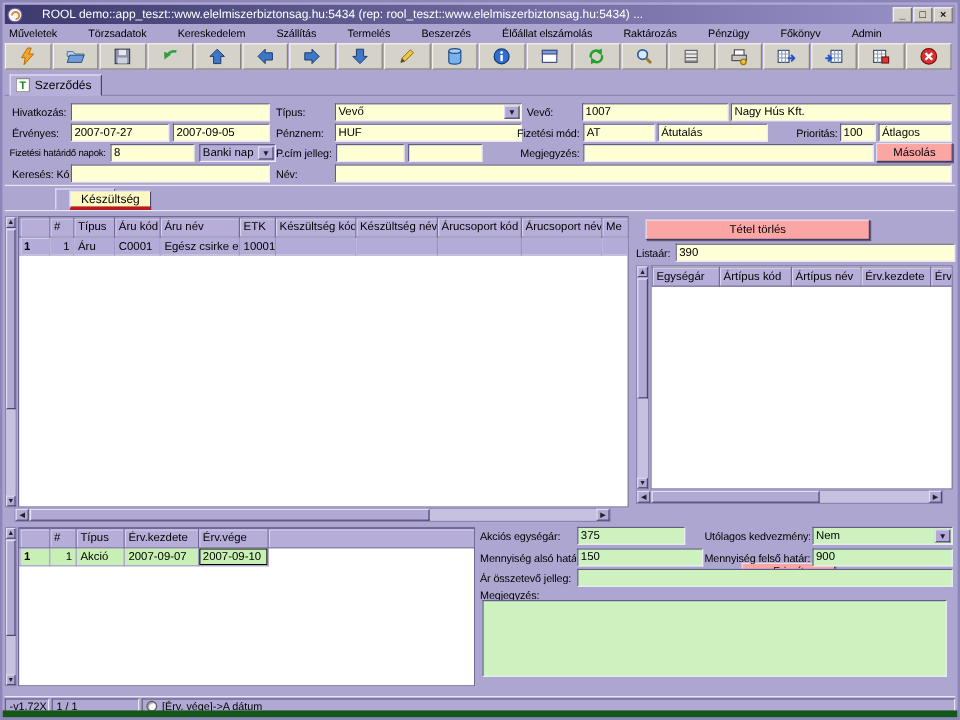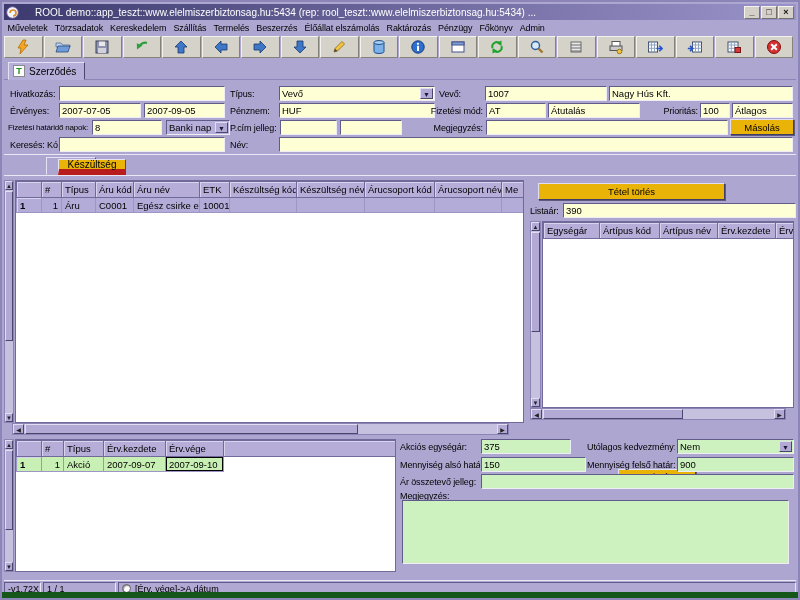--- a/index.html
+++ b/index.html
@@ -12,21 +12,21 @@
   }
   
   .titlebar{position:absolute;left:2px;top:2px;right:2px;height:16px;
     background:linear-gradient(to right,#3c3a6e,#9a93c9);
     display:flex;align-items:center;padding:0 2px;}
   .title-text{color:#fff;font-size:10px;margin-left:16px;white-space:nowrap;overflow:hidden;flex:1;}
   .winbtn{width:16px;height:13px;background:#d4d0c8;border:1px solid;
     border-color:#f4f3ef #72706a #72706a #f4f3ef;font-size:9px;line-height:10px;
     text-align:center;margin-left:1px;font-weight:bold;color:#111;}
   
-  .menubar{position:absolute;left:2px;top:18px;right:2px;height:15px;display:flex;align-items:center;}
+  .menubar{position:absolute;left:2px;top:18px;right:2px;height:15px;display:flex;align-items:center;gap:19px;}
   .menu-item{padding:0 3.5px;font-size:9px;letter-spacing:-0.1px;white-space:nowrap;}
   
   .toolbar{position:absolute;left:2px;top:34px;right:2px;height:24px;display:flex;gap:1px;}
   .tbtn{width:38.5px;height:22px;background:#d5d2ca;border:1px solid;
     border-color:#f3f2ee #84827b #84827b #f3f2ee;display:flex;align-items:center;justify-content:center;}
   
   .doctab-row{position:absolute;left:2px;top:60px;right:2px;height:18px;border-bottom:1px solid #8c85b8;}
   .doctab{position:absolute;left:4px;top:0;height:18px;padding:0 8px 0 4px;background:#b6afda;
     border:1px solid;border-color:#e6e2f5 #4a476f #b6afda #e6e2f5;display:flex;align-items:center;gap:4px;
     font-size:10px;}
@@ -35,28 +35,28 @@
   
   .lbl{position:absolute;font-size:9px;letter-spacing:-0.1px;white-space:nowrap;overflow:hidden;}
   .lbl.tight{font-size:8px;letter-spacing:-0.2px;}
   .fld{position:absolute;height:15px;background:#ffffd6;border:1px solid;
     border-color:#5f5c8a #eeedf6 #eeedf6 #5f5c8a;font-size:9.5px;line-height:13px;
     padding:0 2px;white-space:nowrap;overflow:hidden;}
   .fld.green{background:#cdf2bf;}
   .combo-arrow{position:absolute;right:1px;top:1px;bottom:1px;width:13px;background:#b2aad5;
     border:1px solid;border-color:#e2def2 #4a476f #4a476f #e2def2;
     font-size:7px;line-height:11px;text-align:center;color:#1a1a3a;}
-  .btn{position:absolute;background:#eab308;border:1px solid;
+  .btn{position:absolute;background:#fca5a5;border:1px solid;
     border-color:#e2def2 #413e66 #413e66 #e2def2;box-shadow:1px 1px 0 rgba(40,40,70,.6);
     font-size:9.5px;text-align:center;}
   
   .tab{position:absolute;height:18px;background:#ada6d0;border:1px solid;
     border-color:#e6e2f5 #4a476f #ada6d0 #e6e2f5;display:flex;align-items:center;
     justify-content:center;font-size:10px;}
-  .tab.inactive{height:16px;top:157px;background:#eab308;border-bottom:6px solid #b91c1c;}
+  .tab.inactive{height:16px;top:157px;background:#fef9c3;border-bottom:3px solid #b91c1c;}
   
   .grid-box{position:absolute;background:#fff;border:1px solid #6f6a9a;overflow:hidden;}
   table.grid{border-collapse:collapse;table-layout:fixed;width:100%;font-size:9.5px;}
   table.grid th{background:#b6aed9;border:1px solid #6f6a9a;box-shadow:inset 1px 1px 0 #d9d4ee;
     font-weight:normal;text-align:left;padding:1px 3px;height:16px;white-space:nowrap;overflow:hidden;}
   table.grid td{border:1px solid #9d96c4;padding:0 3px;height:15px;white-space:nowrap;overflow:hidden;}
   td.rowhdr{background:#b6aed9;border:1px solid #6f6a9a;box-shadow:inset 1px 1px 0 #d9d4ee;font-weight:bold;}
   tr.sel td{background:#b4acd8;}
   tr.promo td{background:#c9f0b4;}
   td.focus-cell{box-shadow:inset 0 0 0 1px #000;background:#d6f6c2;}
@@ -247,21 +247,21 @@
 
   <span class="lbl" style="left:8px;top:87px;width:48px;">Hivatkozás:</span>
   <span class="fld" style="left:57px;top:84px;width:166px;"></span>
   <span class="lbl" style="left:228px;top:87px;width:46px;">Típus:</span>
   <span class="fld" style="left:277px;top:84px;width:156px;"><span>Vevő</span><span class="combo-arrow">▼</span></span>
   <span class="lbl" style="left:437px;top:87px;width:44px;">Vevő:</span>
   <span class="fld" style="left:483px;top:84px;width:122px;">1007</span>
   <span class="fld" style="left:607px;top:84px;width:184px;">Nagy Hús Kft.</span>
 
   <span class="lbl" style="left:8px;top:104px;width:48px;">Érvényes:</span>
-  <span class="fld" style="left:57px;top:101px;width:82px;">2007-07-05</span>
+  <span class="fld" style="left:57px;top:101px;width:82px;">2007-07-27</span>
   <span class="fld" style="left:142px;top:101px;width:81px;">2007-09-05</span>
   <span class="lbl" style="left:228px;top:104px;width:46px;">Pénznem:</span>
   <span class="fld" style="left:277px;top:101px;width:156px;">HUF</span>
   <span class="lbl" style="left:403px;top:104px;width:78px;text-align:right;">Fizetési mód:</span>
   <span class="fld" style="left:484px;top:101px;width:60px;">AT</span>
   <span class="fld" style="left:546px;top:101px;width:92px;">Átutalás</span>
   <span class="lbl" style="left:641px;top:104px;width:55px;text-align:right;">Prioritás:</span>
   <span class="fld" style="left:698px;top:101px;width:30px;">100</span>
   <span class="fld" style="left:730px;top:101px;width:61px;">Átlagos</span>
 

